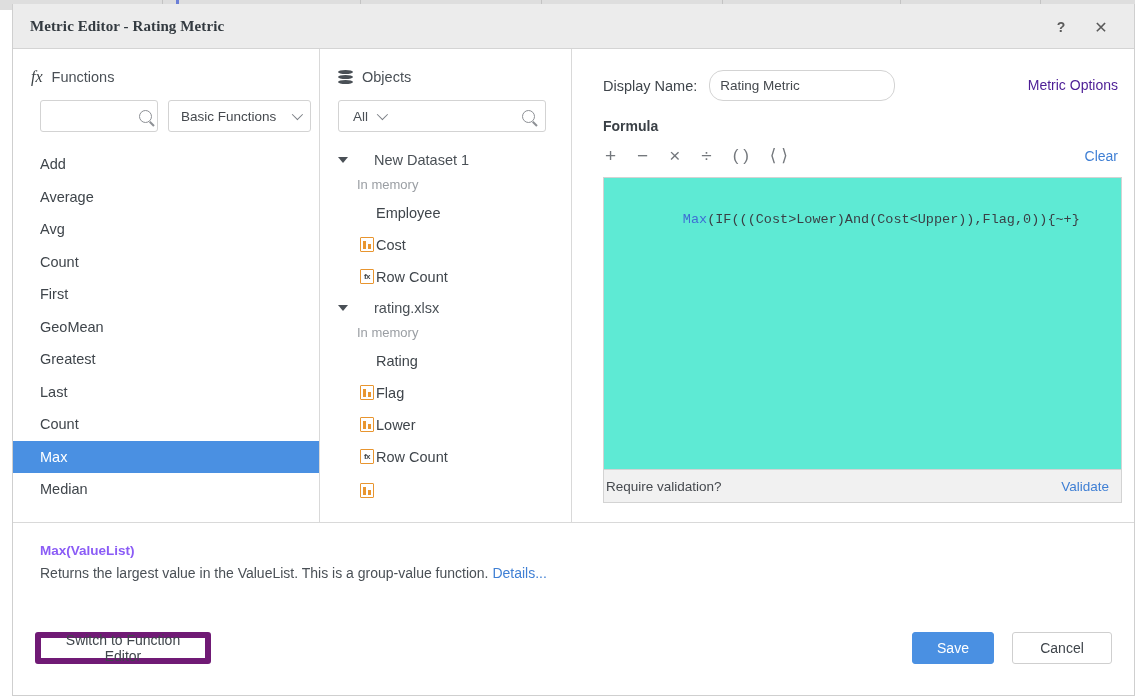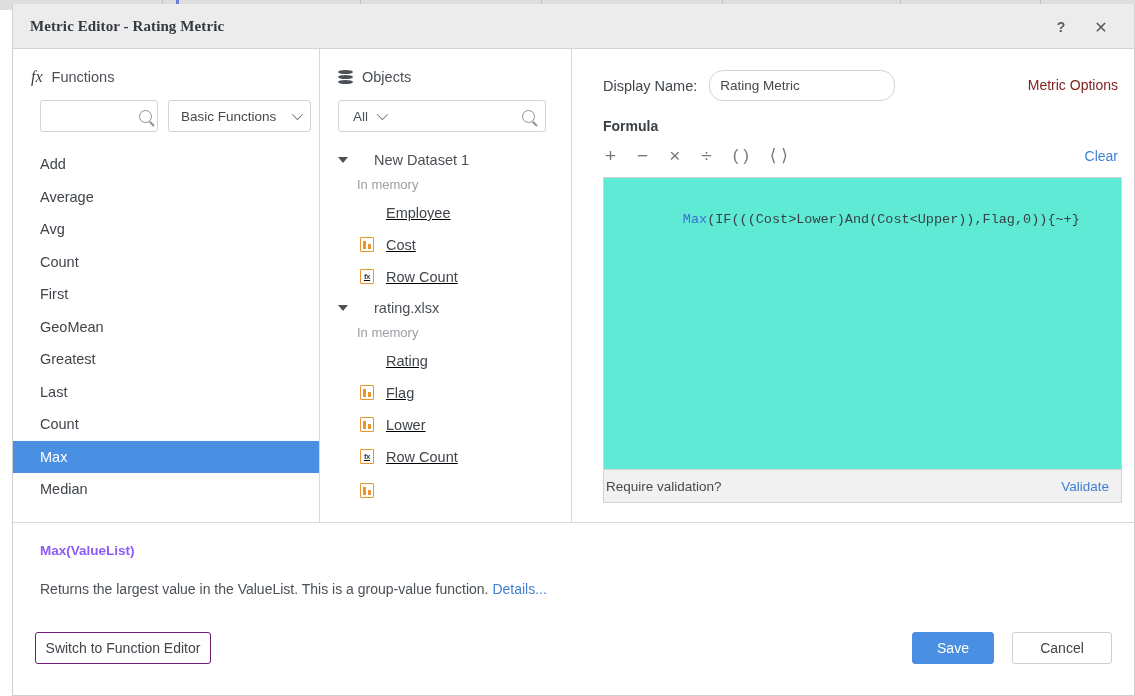--- a/index.html
+++ b/index.html
@@ -172,22 +172,22 @@
     border-left: 5px solid transparent;
     border-right: 5px solid transparent;
     border-top: 6px solid #4a5056;
   }
   .ds-name { font-size: 14.5px; color: #4a5056; }
   .ds-sub {
     padding-left: 37px; height: 24px; line-height: 24px;
     font-size: 13px; color: #9a9ea3;
   }
   .obj-item {
-    display: flex; align-items: center; gap: 10px;
-    padding-left: 40px; height: 32px; cursor: pointer; text-decoration: underline;
+    display: flex; align-items: center; gap: 0;
+    padding-left: 40px; height: 32px; cursor: pointer;
   }
   .obj-label { font-size: 14.5px; color: #3f454b; }
 
   
   .ic { flex: 0 0 16px; width: 16px; height: 16px; position: relative; }
   .ic-attr {
     width: 13px; height: 13px; margin-left: 1px;
     background: #5cc08f; transform: rotate(45deg);
     border-radius: 2px;
   }
@@ -219,21 +219,21 @@
   #name-input {
     width: 186px; height: 31px;
     border: 1px solid #d3d3d3; border-radius: 14px;
     padding: 0 10px;
     font-family: "Liberation Sans", sans-serif;
     font-size: 13.5px; color: #45494e;
     outline: none; background: #fff;
   }
   #metric-options {
     position: absolute; right: 16px; top: 28px;
-    font-size: 14px; color: #7f1d1d; cursor: pointer; margin-left: 48px;
+    font-size: 14px; color: #4c1d95; cursor: pointer; margin-left: 48px;
   }
   #formula-label {
     padding: 17px 0 0 31px;
     font-size: 14px; font-weight: bold; color: #3a4046;
   }
   #op-row {
     position: relative;
     display: flex; align-items: center; gap: 21px;
     padding: 12px 0 0 33px;
   }
@@ -273,37 +273,37 @@
   }
   #validate-label { font-size: 13.5px; color: #45494e; }
   #validate-link { font-size: 13.5px; color: #3f7fd4; cursor: pointer; margin-left: 32px; }
 
   
   #description {
     padding: 20px 0 0 27px;
     height: 95px;
   }
   #desc-title { font-size: 13.5px; font-weight: bold; color: #8b5cf6; }
-  #desc-body { margin-top: 23px; font-size: 14px; color: #4a5056; }
+  #desc-body { margin-top: 7px; font-size: 14px; color: #4a5056; }
   #desc-link { color: #3f7fd4; cursor: pointer; }
 
   
   #footer { position: relative; height: 76px; }
   .btn {
     position: absolute;
     height: 32px;
     border-radius: 3px;
     font-family: "Liberation Sans", sans-serif;
     font-size: 14px;
     cursor: pointer;
     display: flex; align-items: center; justify-content: center;
   }
   #switch-btn {
     left: 22px; top: 14px; width: 176px;
-    background: #fff; border: 1px solid #701a75; color: #3f454b;
+    background: #fff; border: 6px solid #701a75; color: #3f454b;
   }
   #save-btn {
     right: 140px; top: 14px; width: 82px;
     background: #4a90e2; border: 1px solid #4a90e2; color: #fff;
   }
   #cancel-btn {
     right: 22px; top: 14px; width: 100px;
     background: #fff; border: 1px solid #cfcfcf; color: #3f454b;
   }
 </style>

